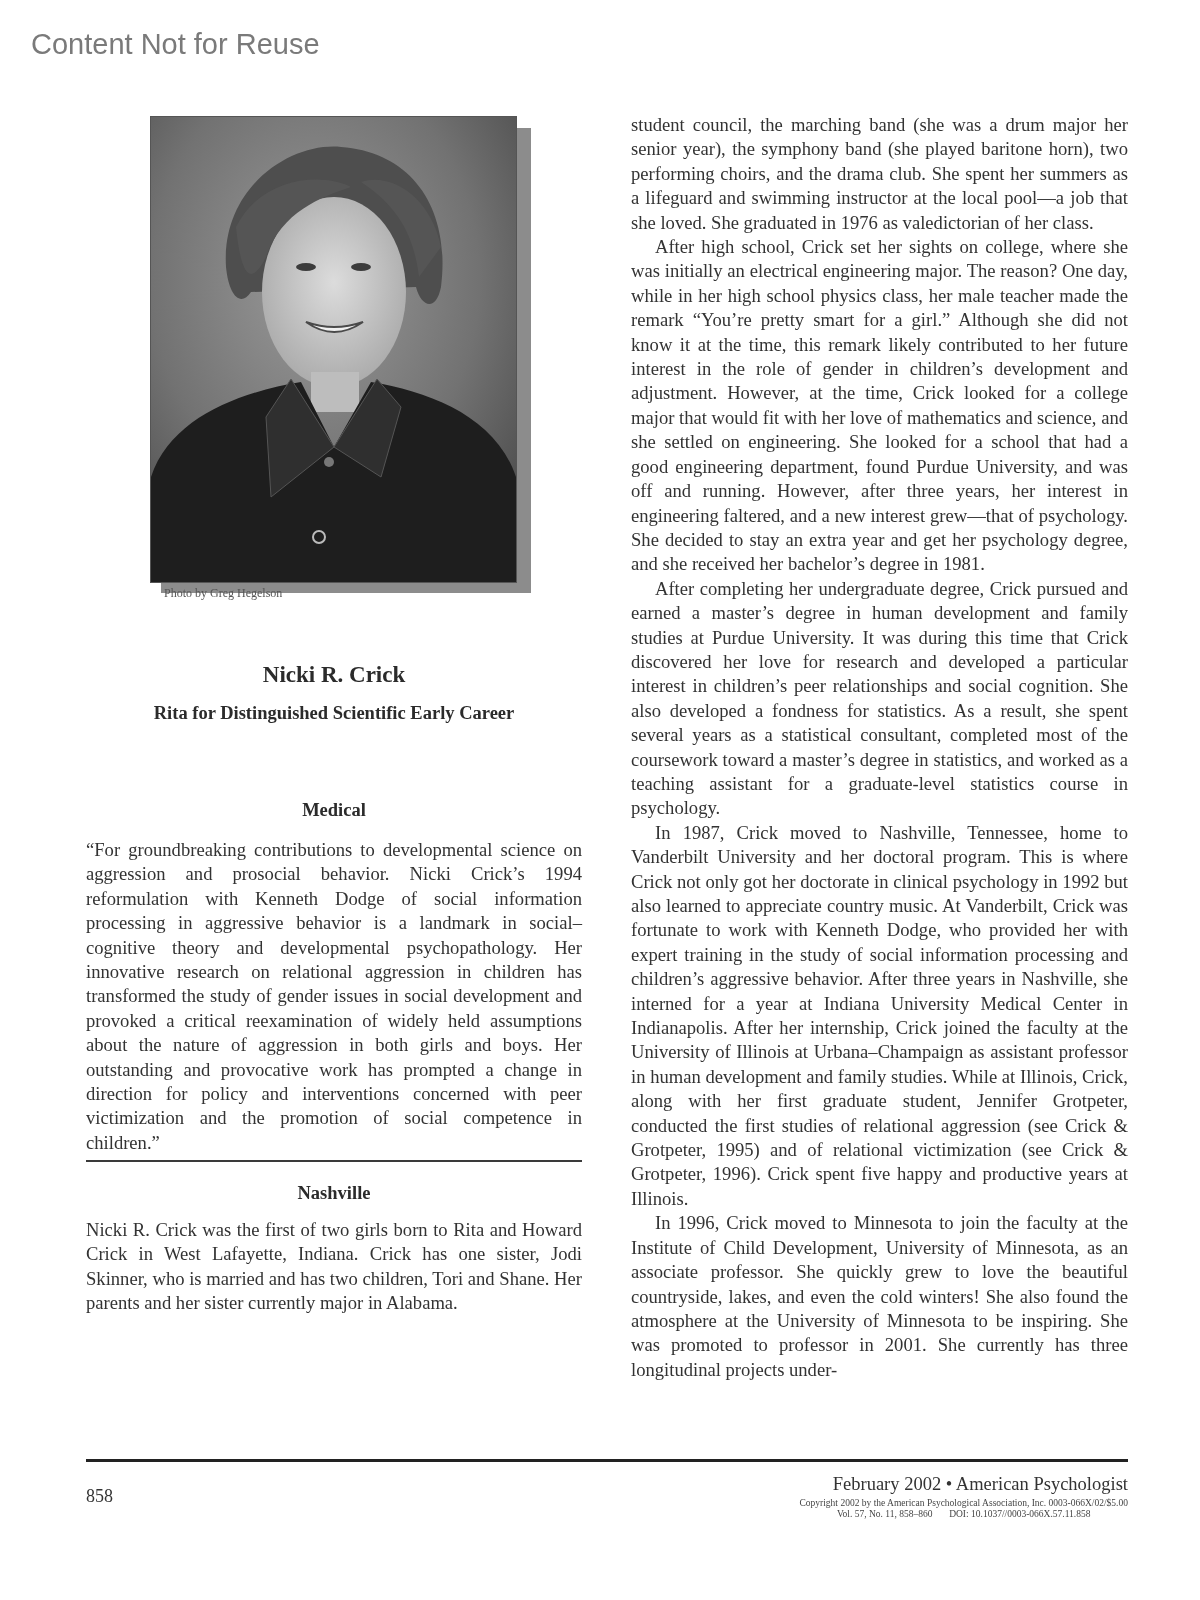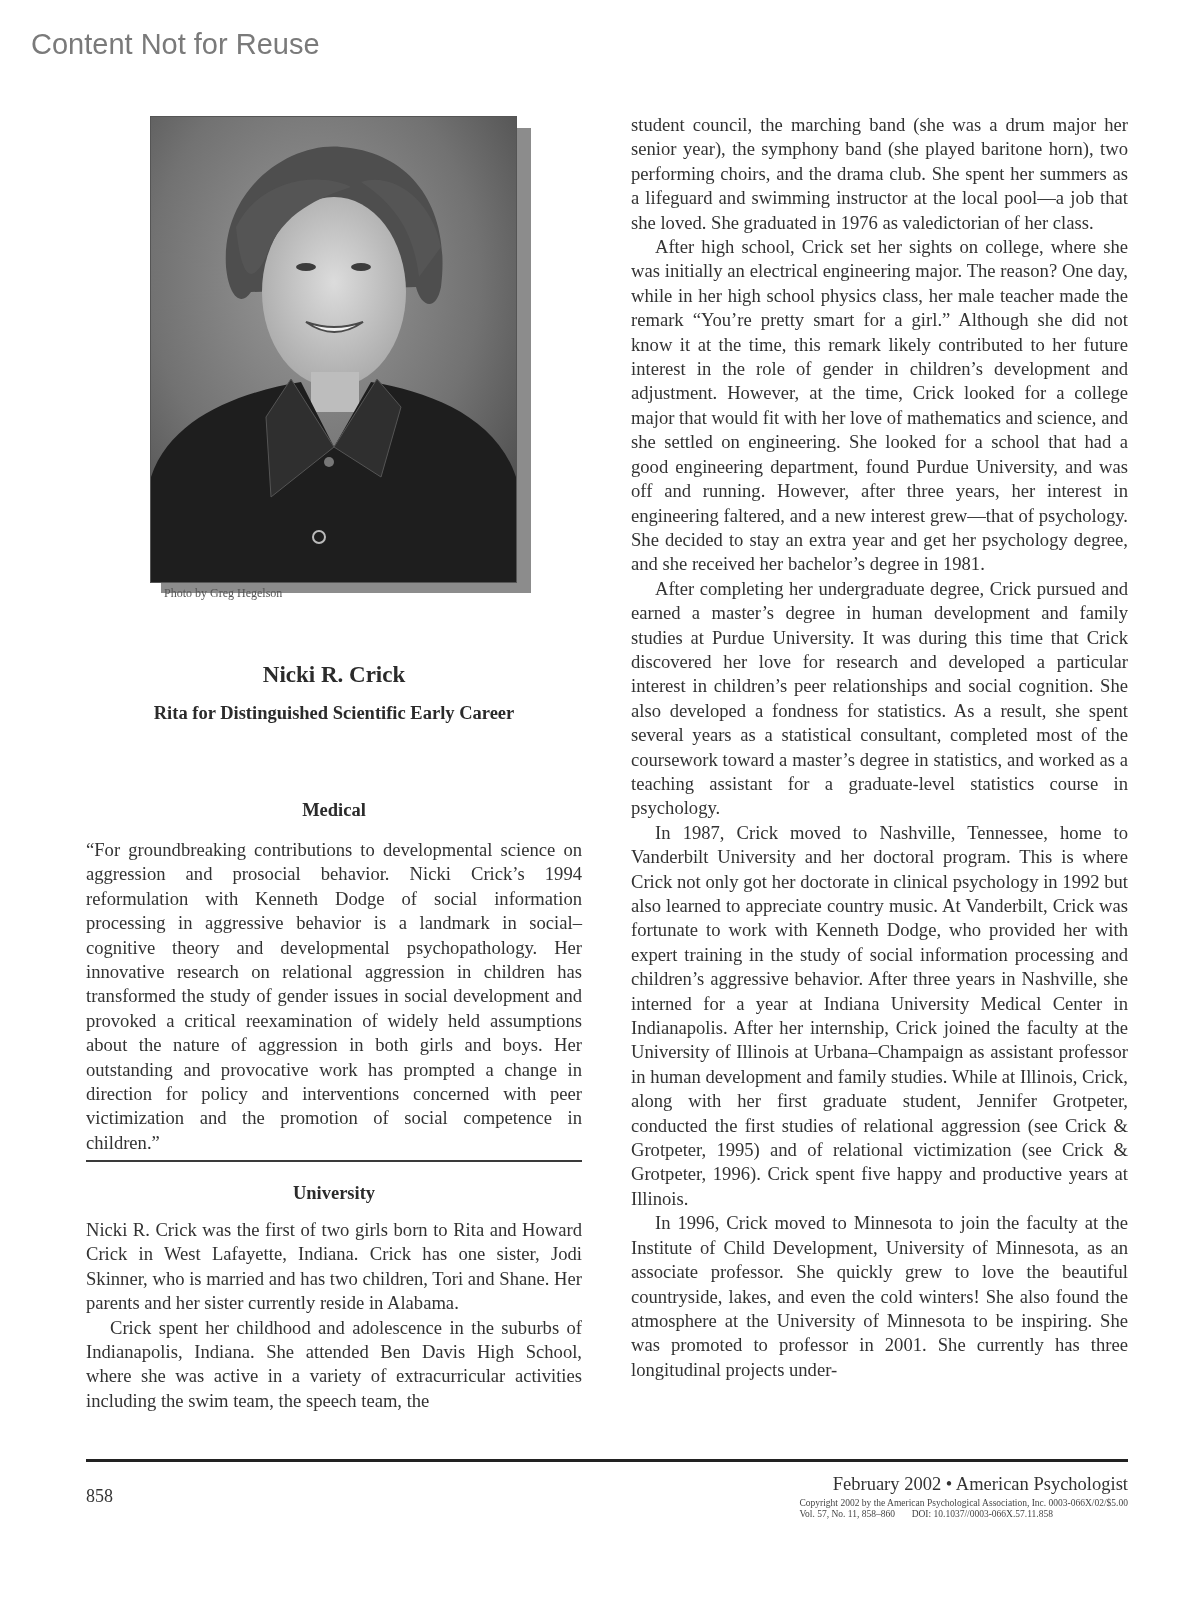--- a/index.html
+++ b/index.html
@@ -154,21 +154,21 @@
       color: #333;
       text-align: right;
     }
     .copyright-line {
       position: absolute;
       right: 72px;
       top: 1498px;
       font-size: 9.5px;
       line-height: 11px;
       color: #444;
-      text-align: left;
+      text-align: center;
       white-space: pre;
     }
   </style>
 </head>
 <body>
 
 <div class="watermark">Content Not for Reuse</div>
 
 <div class="photo-wrap">
   <div class="photo-shadow"></div>
@@ -214,24 +214,23 @@
 <div class="award-title">
   <div>Rita for Distinguished Scientific Early Career</div>
 </div>
 
 <div class="section-heading sec-citation">Medical</div>
 <div class="col-text citation-text">
   <p>“For groundbreaking contributions to developmental sci­ence on aggression and prosocial behavior. Nicki Crick’s 1994 reformulation with Kenneth Dodge of social informa­tion processing in aggressive behavior is a landmark in social–cognitive theory and developmental psychopathol­ogy. Her innovative research on relational aggression in children has transformed the study of gender issues in so­cial development and provoked a critical reexamination of widely held assumptions about the nature of aggression in both girls and boys. Her outstanding and provocative work has prompted a change in direction for policy and interven­tions concerned with peer victimization and the promotion of social competence in children.”</p>
 </div>
 <div class="divider"></div>
 
-<div class="section-heading sec-bio">University</div>
+<div class="section-heading sec-bio">Nashville</div>
 <div class="col-text bio-left">
-  <p>Nicki R. Crick was the first of two girls born to Rita and Howard Crick in West Lafayette, Indiana. Crick has one sister, Jodi Skinner, who is married and has two children, Tori and Shane. Her parents and her sister currently reside in Alabama.</p>
-  <p class="indent">Crick spent her childhood and adolescence in the sub­urbs of Indianapolis, Indiana. She attended Ben Davis High School, where she was active in a variety of extracurricular activities including the swim team, the speech team, the</p>
+  <p>Nicki R. Crick was the first of two girls born to Rita and Howard Crick in West Lafayette, Indiana. Crick has one sister, Jodi Skinner, who is married and has two children, Tori and Shane. Her parents and her sister currently major in Alabama.</p>
 </div>
 
 <div class="col-text bio-right">
   <p>student council, the marching band (she was a drum major her senior year), the symphony band (she played baritone horn), two performing choirs, and the drama club. She spent her summers as a lifeguard and swimming instructor at the local pool—a job that she loved. She graduated in 1976 as valedictorian of her class.</p>
   <p class="indent">After high school, Crick set her sights on college, where she was initially an electrical engineering major. The rea­son? One day, while in her high school physics class, her male teacher made the remark “You’re pretty smart for a girl.” Although she did not know it at the time, this remark likely contributed to her future interest in the role of gen­der in children’s development and adjustment. However, at the time, Crick looked for a college major that would fit with her love of mathematics and science, and she settled on engineering. She looked for a school that had a good engi­neering department, found Purdue University, and was off and running. However, after three years, her interest in engineer­ing faltered, and a new interest grew—that of psychology. She decided to stay an extra year and get her psychology de­gree, and she received her bachelor’s degree in 1981.</p>
   <p class="indent">After completing her undergraduate degree, Crick pur­sued and earned a master’s degree in human development and family studies at Purdue University. It was during this time that Crick discovered her love for research and devel­oped a particular interest in children’s peer relationships and social cognition. She also developed a fondness for statistics. As a result, she spent several years as a statistical consultant, completed most of the coursework toward a master’s degree in statistics, and worked as a teaching as­sistant for a graduate-level statistics course in psychology.</p>
   <p class="indent">In 1987, Crick moved to Nashville, Tennessee, home to Vanderbilt University and her doctoral program. This is where Crick not only got her doctorate in clinical psychology in 1992 but also learned to appreciate country music. At Vander­bilt, Crick was fortunate to work with Kenneth Dodge, who provided her with expert training in the study of social infor­mation processing and children’s aggressive behavior. After three years in Nashville, she interned for a year at Indiana University Medical Center in Indianapolis. After her intern­ship, Crick joined the faculty at the University of Illinois at Urbana–Champaign as assistant professor in human develop­ment and family studies. While at Illinois, Crick, along with her first graduate student, Jennifer Grotpeter, conducted the first studies of relational aggression (see Crick &amp; Grotpeter, 1995) and of relational victimization (see Crick &amp; Grotpeter, 1996). Crick spent five happy and productive years at Illinois.</p>
   <p class="indent">In 1996, Crick moved to Minnesota to join the faculty at the Institute of Child Development, University of Min­nesota, as an associate professor. She quickly grew to love the beautiful countryside, lakes, and even the cold winters! She also found the atmosphere at the University of Minne­sota to be inspiring. She was promoted to professor in 2001. She currently has three longitudinal projects under-</p>
 </div>
 

